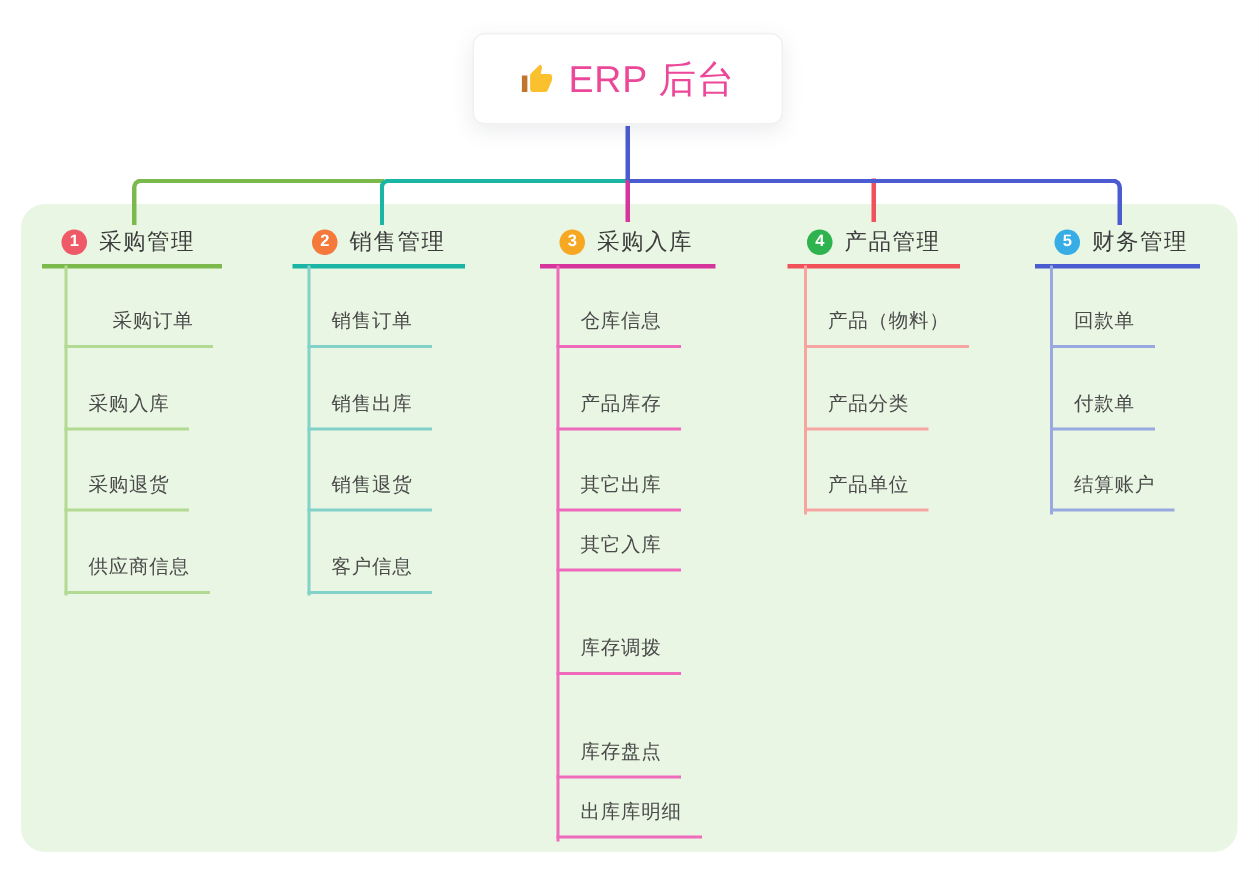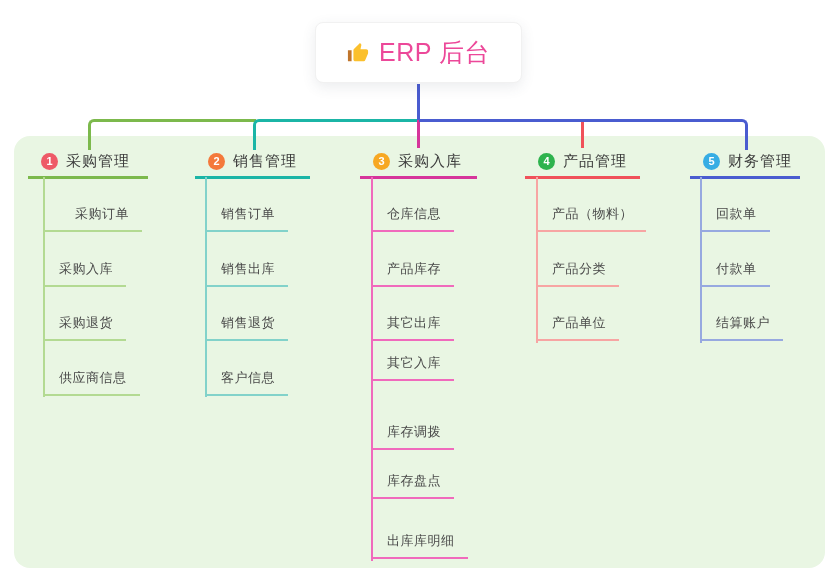--- a/index.html
+++ b/index.html
@@ -99,21 +99,21 @@
       </div>
       <div class="child" style="left: 371px; top: 286.5px; height: 54.5px; border-bottom-color: rgb(240, 106, 188);">
         <span>其它出库</span>
       </div>
       <div class="child" style="left: 371px; top: 341px; height: 40px; border-bottom-color: rgb(240, 106, 188);">
         <span>其它入库</span>
       </div>
       <div class="child" style="left: 371px; top: 395.5px; height: 54.5px; border-bottom-color: rgb(240, 106, 188);">
         <span>库存调拨</span>
       </div>
-      <div class="child" style="left: 371px; top: 450px; height: 49px; border-bottom-color: rgb(240, 106, 188);">
+      <div class="child" style="left: 371px; top: 450px; height: 69px; border-bottom-color: rgb(240, 106, 188);">
         <span>库存盘点</span>
       </div>
       <div class="child" style="left: 371px; top: 504.5px; height: 54.5px; border-bottom-color: rgb(240, 106, 188);">
         <span>出库库明细</span>
       </div>
       <div class="branch-label" style="left: 525px; width: 115px; border-bottom-color: rgb(240, 81, 90);">
         <span class="badge" style="background: rgb(46, 179, 78);">4</span>
         <span class="branch-title">产品管理</span>
       </div>
       <div class="vline" style="left: 536px; top: 177px; height: 165.5px; background: rgb(247, 165, 163);"></div>

